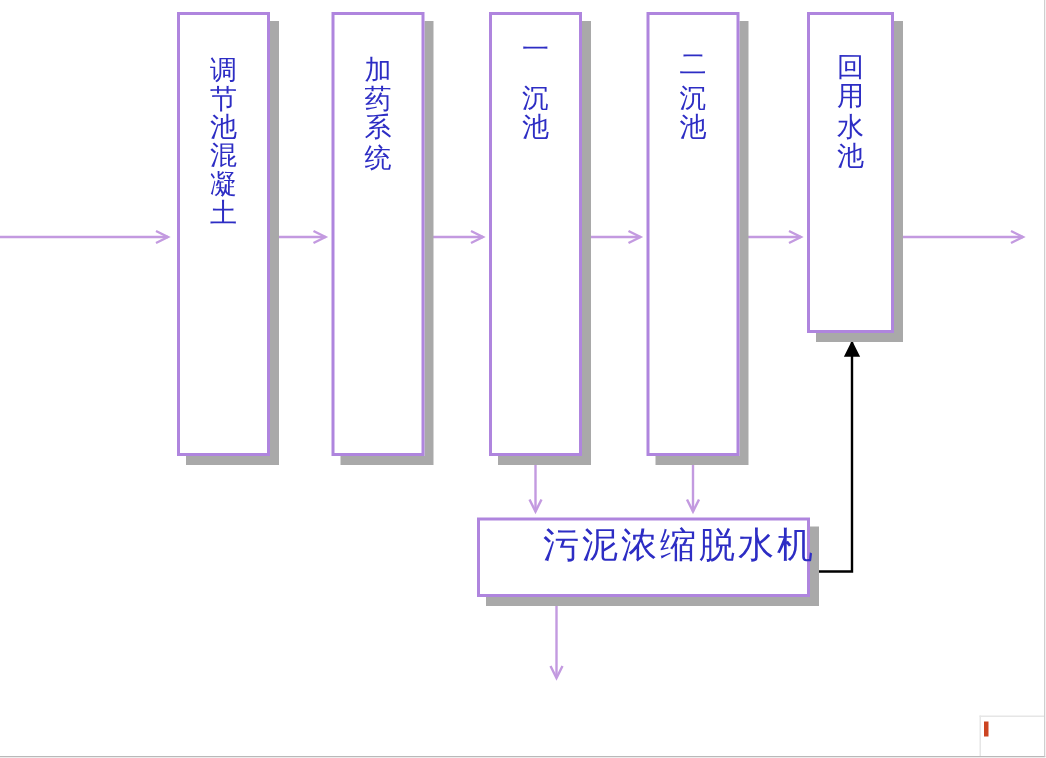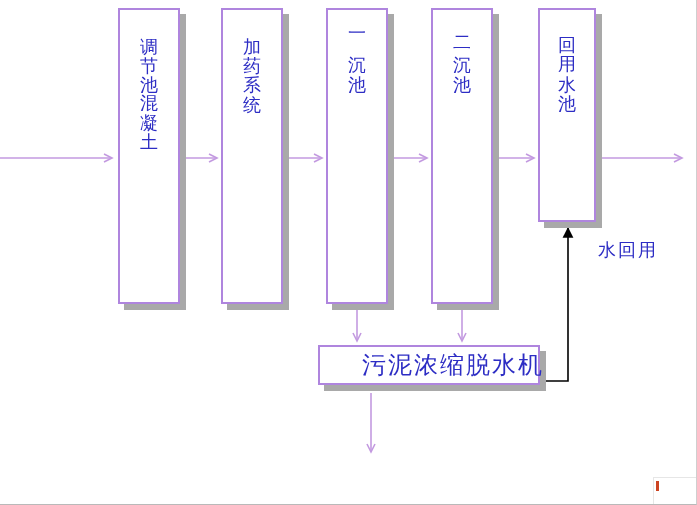--- a/index.html
+++ b/index.html
@@ -47,27 +47,27 @@
   .box1 { left: 118px; top: 8px; width: 62px; height: 296px; }
   .box2 { left: 221px; top: 8px; width: 62px; height: 296px; }
   .box3 { left: 326px; top: 8px; width: 62px; height: 296px; }
   .box4 { left: 431px; top: 8px; width: 62px; height: 296px; }
   .box5 { left: 538px; top: 8px; width: 58px; height: 214px; }
   .machine {
     position: absolute;
     left: 318px;
     top: 345px;
     width: 222px;
-    height: 40px;
+    height: 53px;
     background: #ffffff;
     border: 2px solid #af85de;
     box-shadow: 6px 6px 0 0 #a9a9a9;
     box-sizing: border-box;
     display: flex;
-    align-items: center;
+    align-items: flex-start;
     justify-content: center;
     padding-left: 48px;
   }
   .machine .mlabel {
     font-size: 24px;
     letter-spacing: 2px;
     color: #2d2dc4;
     white-space: nowrap;
   }
   .annot {
@@ -145,20 +145,19 @@
   </div>
 
   <div class="pbox box5">
     <span class="vlabel">回用水池</span>
   </div>
 
   <div class="machine">
     <span class="mlabel">污泥浓缩脱水机</span>
   </div>
 
-  <div class="annot annot-water">水回用</div>
 
 
   <div class="corner-artifact">
     <span class="red-mark"></span>
   </div>
 
 </div>
 
 </body></html>

